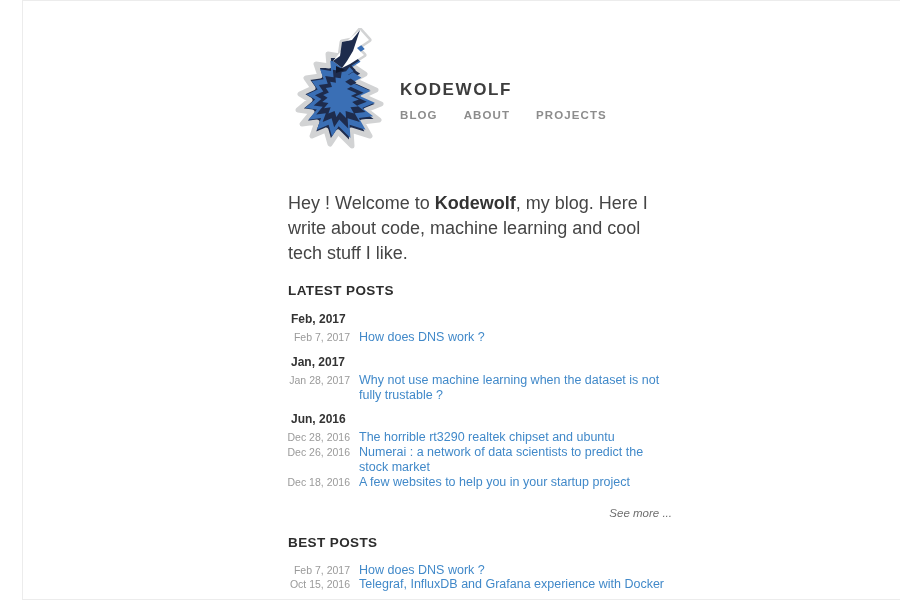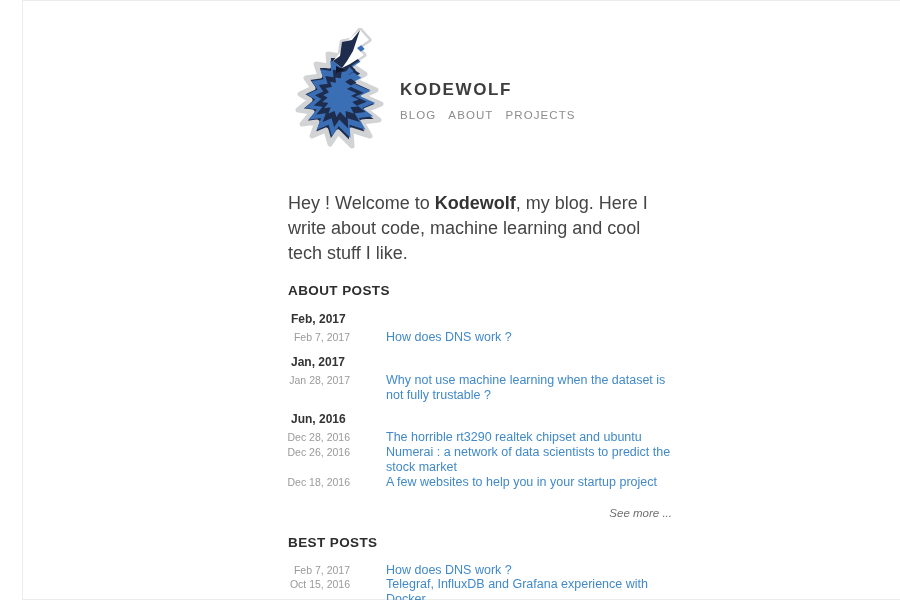--- a/index.html
+++ b/index.html
@@ -11,34 +11,34 @@
     overflow:hidden;
     margin-left:22px;
   }
   .column { position:absolute; left:264px; top:28px; width:388px; }
 
   
   .header { display:flex; }
   .logo { width:110px; height:124px; flex-shrink:0; cursor:pointer; }
   .brand { margin-top:52px; margin-left:4px; }
   .site-title { font-size:17px; font-weight:bold; color:#3d3d3d; letter-spacing:1.6px; }
-  .nav { margin-top:9px; display:flex; gap:12px; }
+  .nav { margin-top:9px; display:flex; gap:26px;font-weight:bold; }
   .nav a { font-size:11.5px; letter-spacing:1.1px; color:#8c8c8c; text-decoration:none; }
 
   
   .intro { margin-top:39px; font-size:18px; line-height:25px; color:#454545; padding-left:2px; }
   .intro b { color:#333; }
 
   
   .section-heading { font-size:13.5px; font-weight:bold; color:#2d2d2d; letter-spacing:0.4px; padding-left:2px; }
   .latest-heading { margin-top:17px; }
   .groups { margin-top:14px; }
   .group { margin-bottom:10px; }
   .month { font-size:12px; font-weight:bold; color:#333; padding-left:5px; line-height:15px; margin-bottom:3px; }
-  .post-row { display:flex; align-items:baseline; line-height:14.8px;gap:27px; }
+  .post-row { display:flex; align-items:baseline; line-height:14.8px; }
   .post-date { width:64px; flex-shrink:0; text-align:right; font-size:10.5px; color:#9a9a9a; }
   .post-link { margin-left:9px; font-size:12.5px; color:#4189c9; text-decoration:none; }
   .see-more { margin-top:17px; text-align:right; font-size:11.5px; font-style:italic; color:#6f6f6f; padding-right:2px; }
   .see-more a { color:#6f6f6f; text-decoration:none; }
   .best-heading { margin-top:16px; }
   .best-rows { margin-top:13px; }
 </style>
 </head>
 <body>
 
@@ -63,21 +63,21 @@
         <div class="nav">
           <a href="#">BLOG</a>
           <a href="#">ABOUT</a>
           <a href="#">PROJECTS</a>
         </div>
       </div>
     </div>
 
     <p class="intro"><span>Hey ! Welcome to </span><b>Kodewolf</b><span>, my blog. Here I write about code, machine learning and cool tech stuff I like.</span></p>
 
-    <div class="section-heading latest-heading">ABOUT POSTS</div>
+    <div class="section-heading latest-heading">LATEST POSTS</div>
 
     <div class="groups">
 
       <div class="group">
         <div class="month">Feb, 2017</div>
         <div class="post-row">
           <span class="post-date">Feb 7, 2017</span>
           <a class="post-link" href="#">How does DNS work ?</a>
         </div>
       </div>

